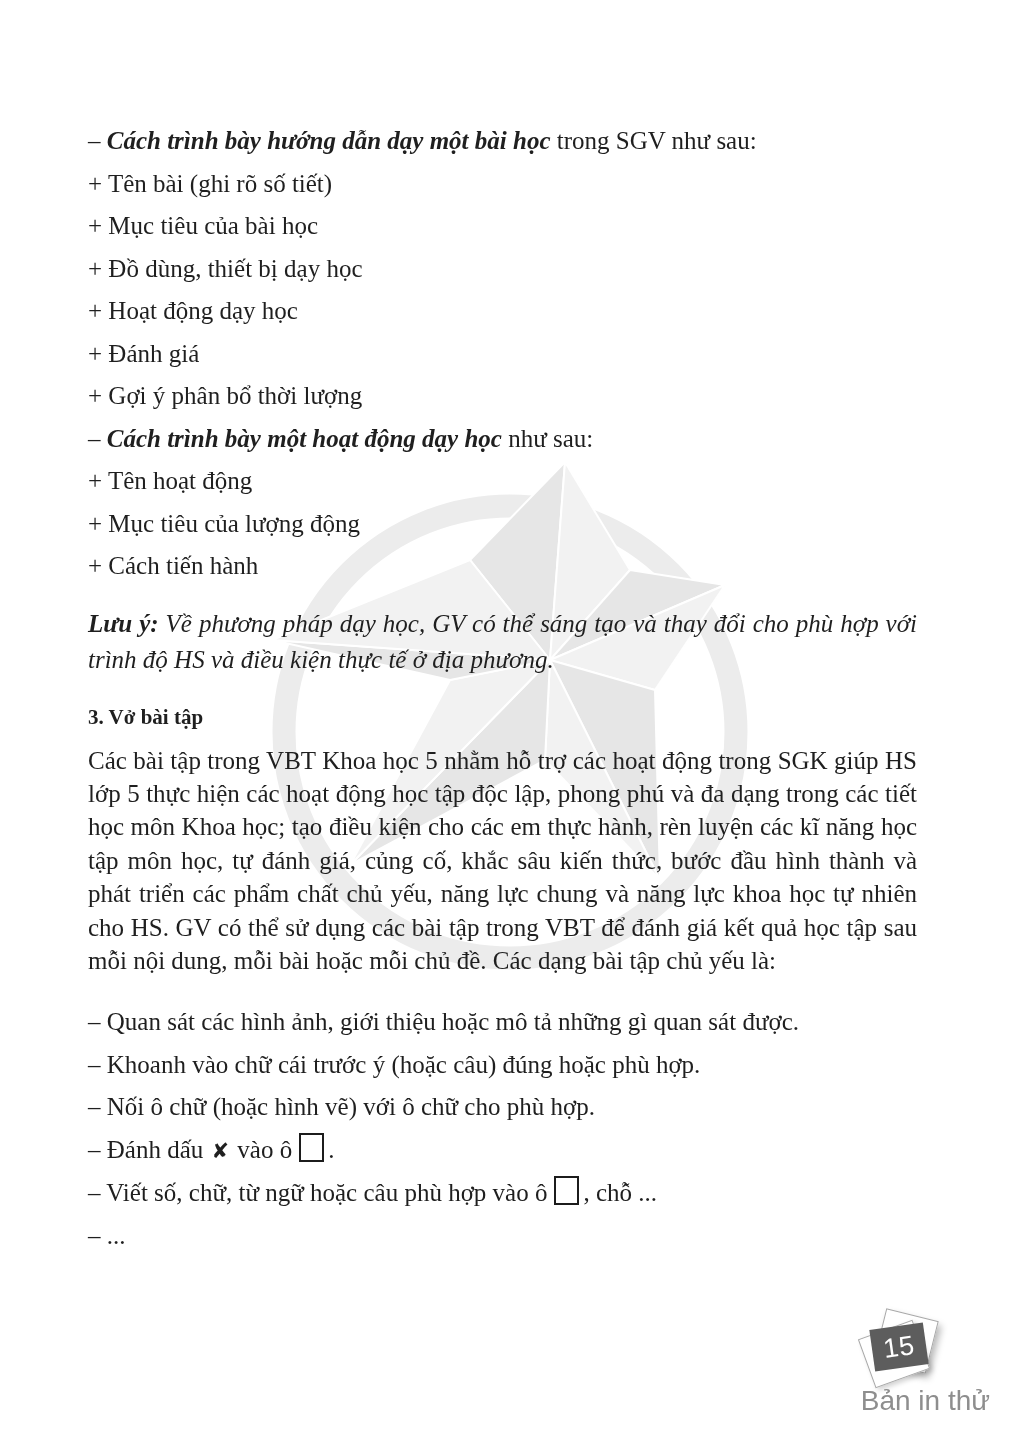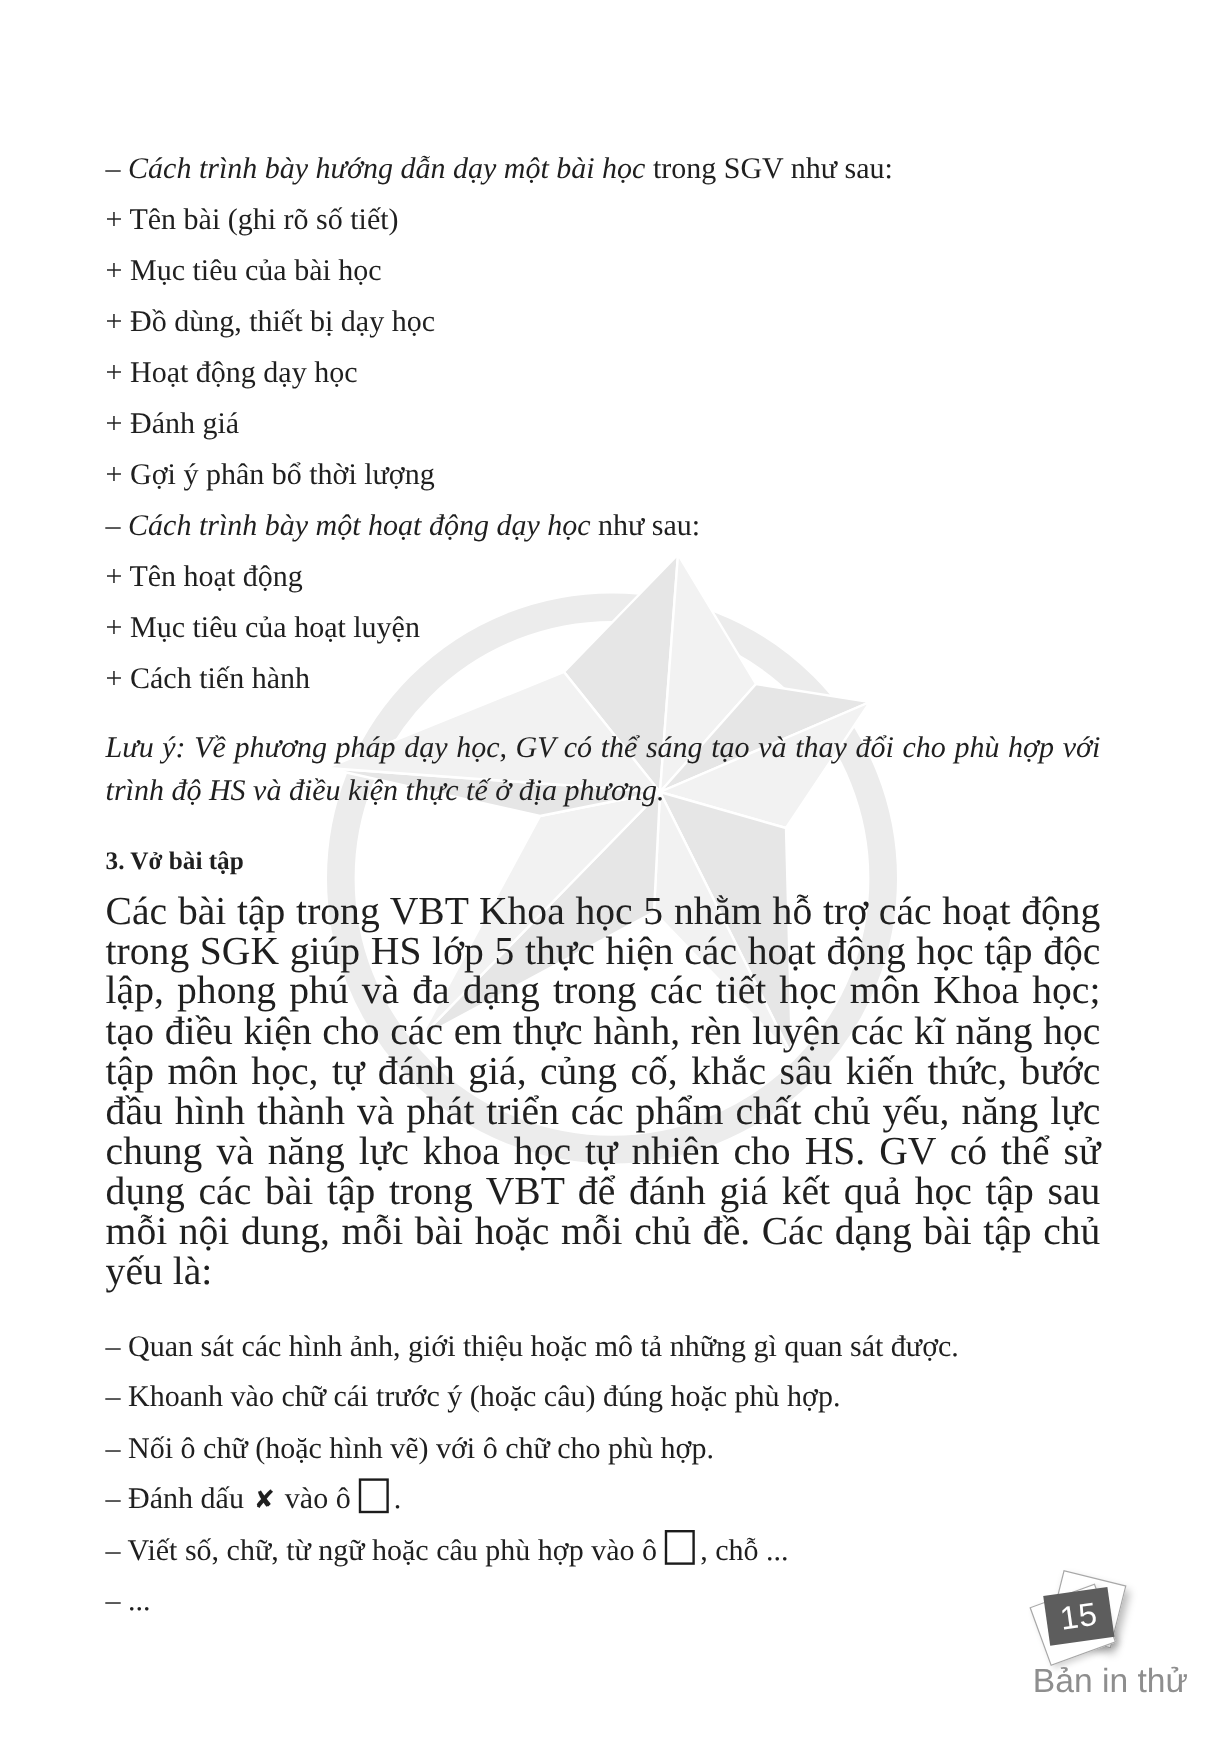--- a/index.html
+++ b/index.html
@@ -11,25 +11,25 @@
     position:relative;
     overflow:hidden;
   }
   .page{position:absolute;inset:0;}
   
   .watermark{position:absolute;left:253px;top:443px;width:512px;height:545px;z-index:0;}
   
   .content{position:absolute;left:88px;top:120px;width:829px;z-index:1;}
   p{margin:0;}
   .line{font-size:25px;line-height:42.5px;}
-  .bi{font-weight:normal;font-style:italic;}
+  .bi{font-weight:bold;font-style:italic;}
   .note{font-size:25px;line-height:36px;margin-top:18px;text-align:justify;font-style:italic;}
   .note .bi{font-style:italic;}
   .h3{font-size:21px;font-weight:bold;line-height:34px;margin:22px 0 0 0;font-family:inherit;}
-  .para{font-size:33px;line-height:33.4px;text-align:justify;margin-top:10px;}
+  .para{font-size:25px;line-height:33.4px;text-align:justify;margin-top:10px;}
   .tasks{margin-top:24px;}
   .abox{
     display:inline-block;width:21px;height:25px;
     border:2.5px solid var(--box_border,#1c1c1c);
     vertical-align:-4px;margin:0 4px 0 7px;background:transparent;
   }
   .xmark{
     font-family:"DejaVu Sans","Liberation Sans",sans-serif;
     font-weight:bold;font-size:21px;padding:0 2px;font-style:normal;
   }
@@ -83,21 +83,21 @@
     <p class="line">+ Tên bài (ghi rõ số tiết)</p>
     <p class="line">+ Mục tiêu của bài học</p>
     <p class="line">+ Đồ dùng, thiết bị dạy học</p>
     <p class="line">+ Hoạt động dạy học</p>
     <p class="line">+ Đánh giá</p>
     <p class="line">+ Gợi ý phân bổ thời lượng</p>
 
     <p class="line"><span>– </span><span class="bi">Cách trình bày một hoạt động dạy học</span><span> như sau:</span></p>
 
     <p class="line">+ Tên hoạt động</p>
-    <p class="line">+ Mục tiêu của hoạt luyện</p>
+    <p class="line">+ Mục tiêu của lượng động</p>
     <p class="line">+ Cách tiến hành</p>
 
     <p class="note"><span class="bi">Lưu ý:</span><span> Về phương pháp dạy học, GV có thể sáng tạo và thay đổi cho phù hợp với trình độ HS và điều kiện thực tế ở địa phương.</span></p>
 
     <p class="h3">3. Vở bài tập</p>
 
     <p class="para">Các bài tập trong VBT Khoa học 5 nhằm hỗ trợ các hoạt động trong SGK giúp HS lớp 5 thực hiện các hoạt động học tập độc lập, phong phú và đa dạng trong các tiết học môn Khoa học; tạo điều kiện cho các em thực hành, rèn luyện các kĩ năng học tập môn học, tự đánh giá, củng cố, khắc sâu kiến thức, bước đầu hình thành và phát triển các phẩm chất chủ yếu, năng lực chung và năng lực khoa học tự nhiên cho HS. GV có thể sử dụng các bài tập trong VBT để đánh giá kết quả học tập sau mỗi nội dung, mỗi bài hoặc mỗi chủ đề. Các dạng bài tập chủ yếu là:</p>
 
     <div class="tasks">
       <p class="line">– Quan sát các hình ảnh, giới thiệu hoặc mô tả những gì quan sát được.</p>

